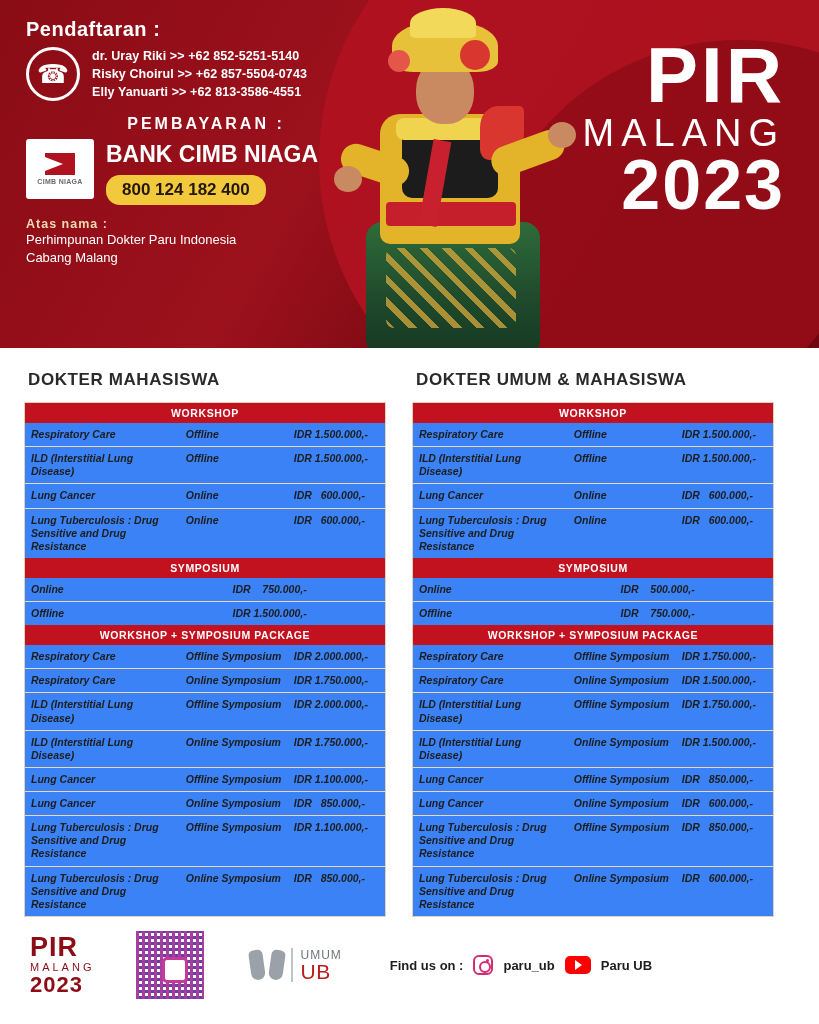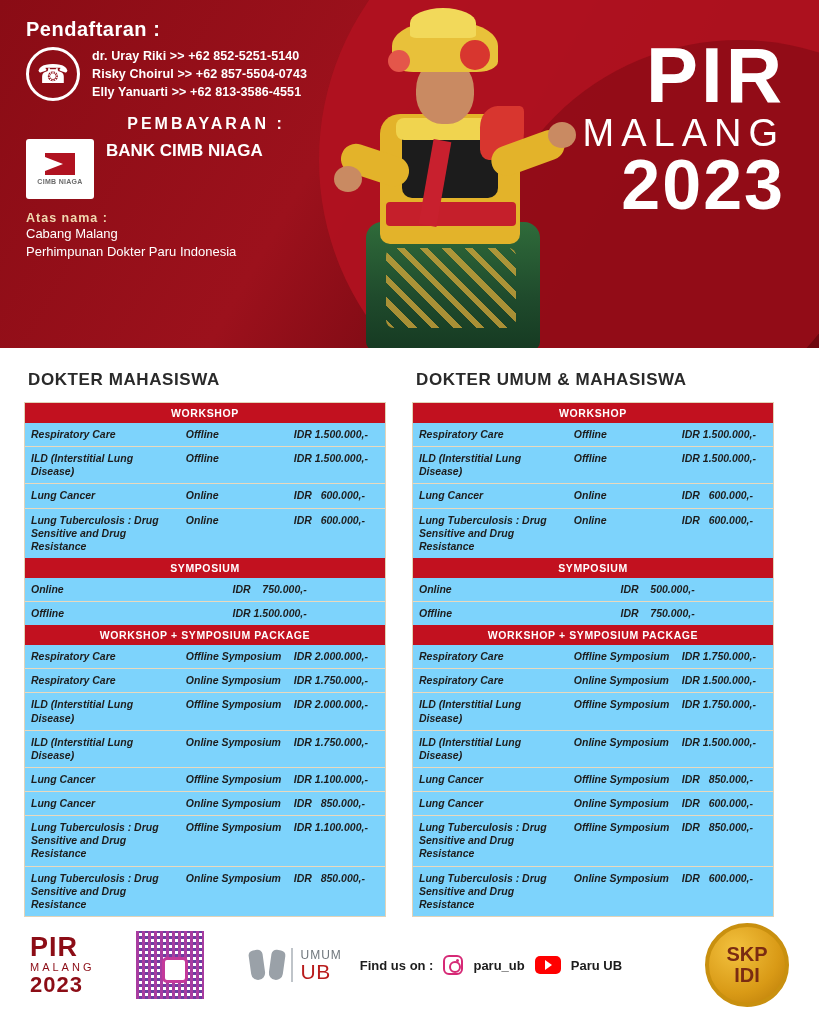--- a/index.html
+++ b/index.html
@@ -73,21 +73,21 @@
   .cimb-mark .sq {
     position: absolute; inset: 0; background: #b01220;
     clip-path: polygon(0 0, 100% 0, 100% 100%, 0 100%);
   }
   .cimb-mark .cut {
     position: absolute; left: 0; top: 4px; width: 18px; height: 14px; background: #fff;
     clip-path: polygon(0 0, 100% 50%, 0 100%);
   }
   .cimb-text { font-size: 7px; font-weight: bold; color: #6b6b6b; letter-spacing: .3px; }
   .bank-info { display: flex; flex-direction: column; gap: 7px; padding-top: 2px; }
-  .bank-name { font-size: 17px; font-weight: bold; color: #fff; }
+  .bank-name { font-size: 23px; font-weight: bold; color: #fff; }
   .acct-pill {
     background: #f2c93c; color: #24170a; font-weight: bold; font-size: 17px;
     border-radius: 14px; padding: 5px 16px; display: inline-block; width: fit-content;
   }
   .atas-label { font-size: 12.5px; font-weight: bold; color: #f0d9b0; margin-top: 12px; letter-spacing: 1px;}
   .atas-name { font-size: 13px; color: #fff; line-height: 1.35; }
 
   
   .dancer { position: absolute; left: 330px; top: 10px; width: 270px; height: 338px; z-index: 4; }
   .d-head { position: absolute; left: 86px; top: 48px; width: 58px; height: 66px; background: #c98a62; border-radius: 48% 48% 45% 45%; }
@@ -115,21 +115,21 @@
   .year-word { font-size: 70px; font-weight: bold; line-height: .95; letter-spacing: 2px; margin-top: -2px; }
 
   
   .content { position: relative; padding: 16px 24px 0 24px; }
   .cols { display: flex; gap: 26px; }
   .col { width: 362px; }
   .col-title {
     font-size: 17px; font-weight: bold; color: #2a2a2a; letter-spacing: .6px;
     margin: 6px 0 12px 4px;
   }
-  .table-wrap { border: 1px solid #e2d3b8; background: #7dd3fc; }
+  .table-wrap { border: 1px solid #e2d3b8; background: #3b82f6; }
   .band {
     background: #c2111f; color: #fff; text-align: center;
     font-size: 10.5px; font-weight: bold; letter-spacing: .6px; padding: 4px 0;
   }
   table.pricing { width: 100%; border-collapse: collapse; }
   table.pricing td {
     font-size: 10.5px; font-style: italic; font-weight: bold; color: #1d1d1d;
     padding: 5px 6px; border-bottom: 1px solid #ead9bd; vertical-align: top;
     line-height: 1.25;
   }
@@ -166,21 +166,21 @@
   .lung-shape { width: 34px; height: 34px; position: relative; }
   .lung-shape span {
     position: absolute; top: 2px; width: 14px; height: 30px; background: #9aa1a8; border-radius: 10px 10px 14px 14px;
   }
   .lung-shape span.l { left: 0; transform: rotate(-8deg); }
   .lung-shape span.r { right: 0; transform: rotate(8deg); }
   .lung-bar { width: 2px; height: 34px; background: #bfc4c9; }
   .paru-ub { line-height: 1; }
   .paru-ub .p1 { font-size: 12px; color: #6f767c; letter-spacing: 1px; }
   .paru-ub .p2 { font-size: 21px; font-weight: normal; color: #b91c1c; letter-spacing: .5px; }
-  .findus { font-size: 13px; font-weight: bold; color: #1d1d1d; display: flex; align-items: center; gap: 10px; }
+  .findus { margin-left: 30px; font-size: 13px; font-weight: bold; color: #1d1d1d; display: flex; align-items: center; gap: 10px; }
   .ig-icon {
     width: 20px; height: 20px; border: 2px solid #d62976; border-radius: 6px; position: relative;
   }
   .ig-icon::before { content:""; position:absolute; left:4px; top:4px; width:8px; height:8px; border:2px solid #d62976; border-radius:50%; }
   .ig-icon::after { content:""; position:absolute; right:2px; top:2px; width:3px; height:3px; background:#d62976; border-radius:50%; }
   .yt-icon {
     width: 26px; height: 18px; background: #ff0000; border-radius: 5px; position: relative;
   }
   .yt-icon::after {
     content:""; position:absolute; left:10px; top:4px; border-left: 7px solid #fff;
@@ -226,26 +226,27 @@
       <div class="bank-row">
         <div class="bank-logo">
           <div class="cimb-mark">
             <div class="sq"></div>
               <div class="cut"></div>
           </div>
           <div class="cimb-text">CIMB NIAGA</div>
         </div>
         <div class="bank-info">
           <div class="bank-name">BANK CIMB NIAGA</div>
+          <div class="acct-pill">800 124 182 400</div>
         </div>
       </div>
 
       <div class="atas-label">Atas nama :</div>
+      <div class="atas-name">Perhimpunan Dokter Paru Indonesia</div>
       <div class="atas-name">Cabang Malang</div>
-      <div class="atas-name">Perhimpunan Dokter Paru Indonesia</div>
     </div>
 
     <div class="dancer">
       <div class="d-skirt"></div>
       <div class="d-skirt-pat"></div>
       <div class="d-body"></div>
       <div class="d-belt"></div>
       <div class="d-chest"></div>
       <div class="d-collar"></div>
       <div class="d-sash"></div>
@@ -480,19 +481,15 @@
     </div>
 
     <div class="findus">
       <span>Find us on :</span>
       <span class="ig-icon"></span>
       <span class="handle">paru_ub</span>
       <span class="yt-icon"></span>
       <span class="handle">Paru UB</span>
     </div>
 
-    <div class="skp">
-      <div class="s1">SKP</div>
-      <div class="s2">IDI</div>
-    </div>
   </div>
 
 </div>
 
 </body></html>

